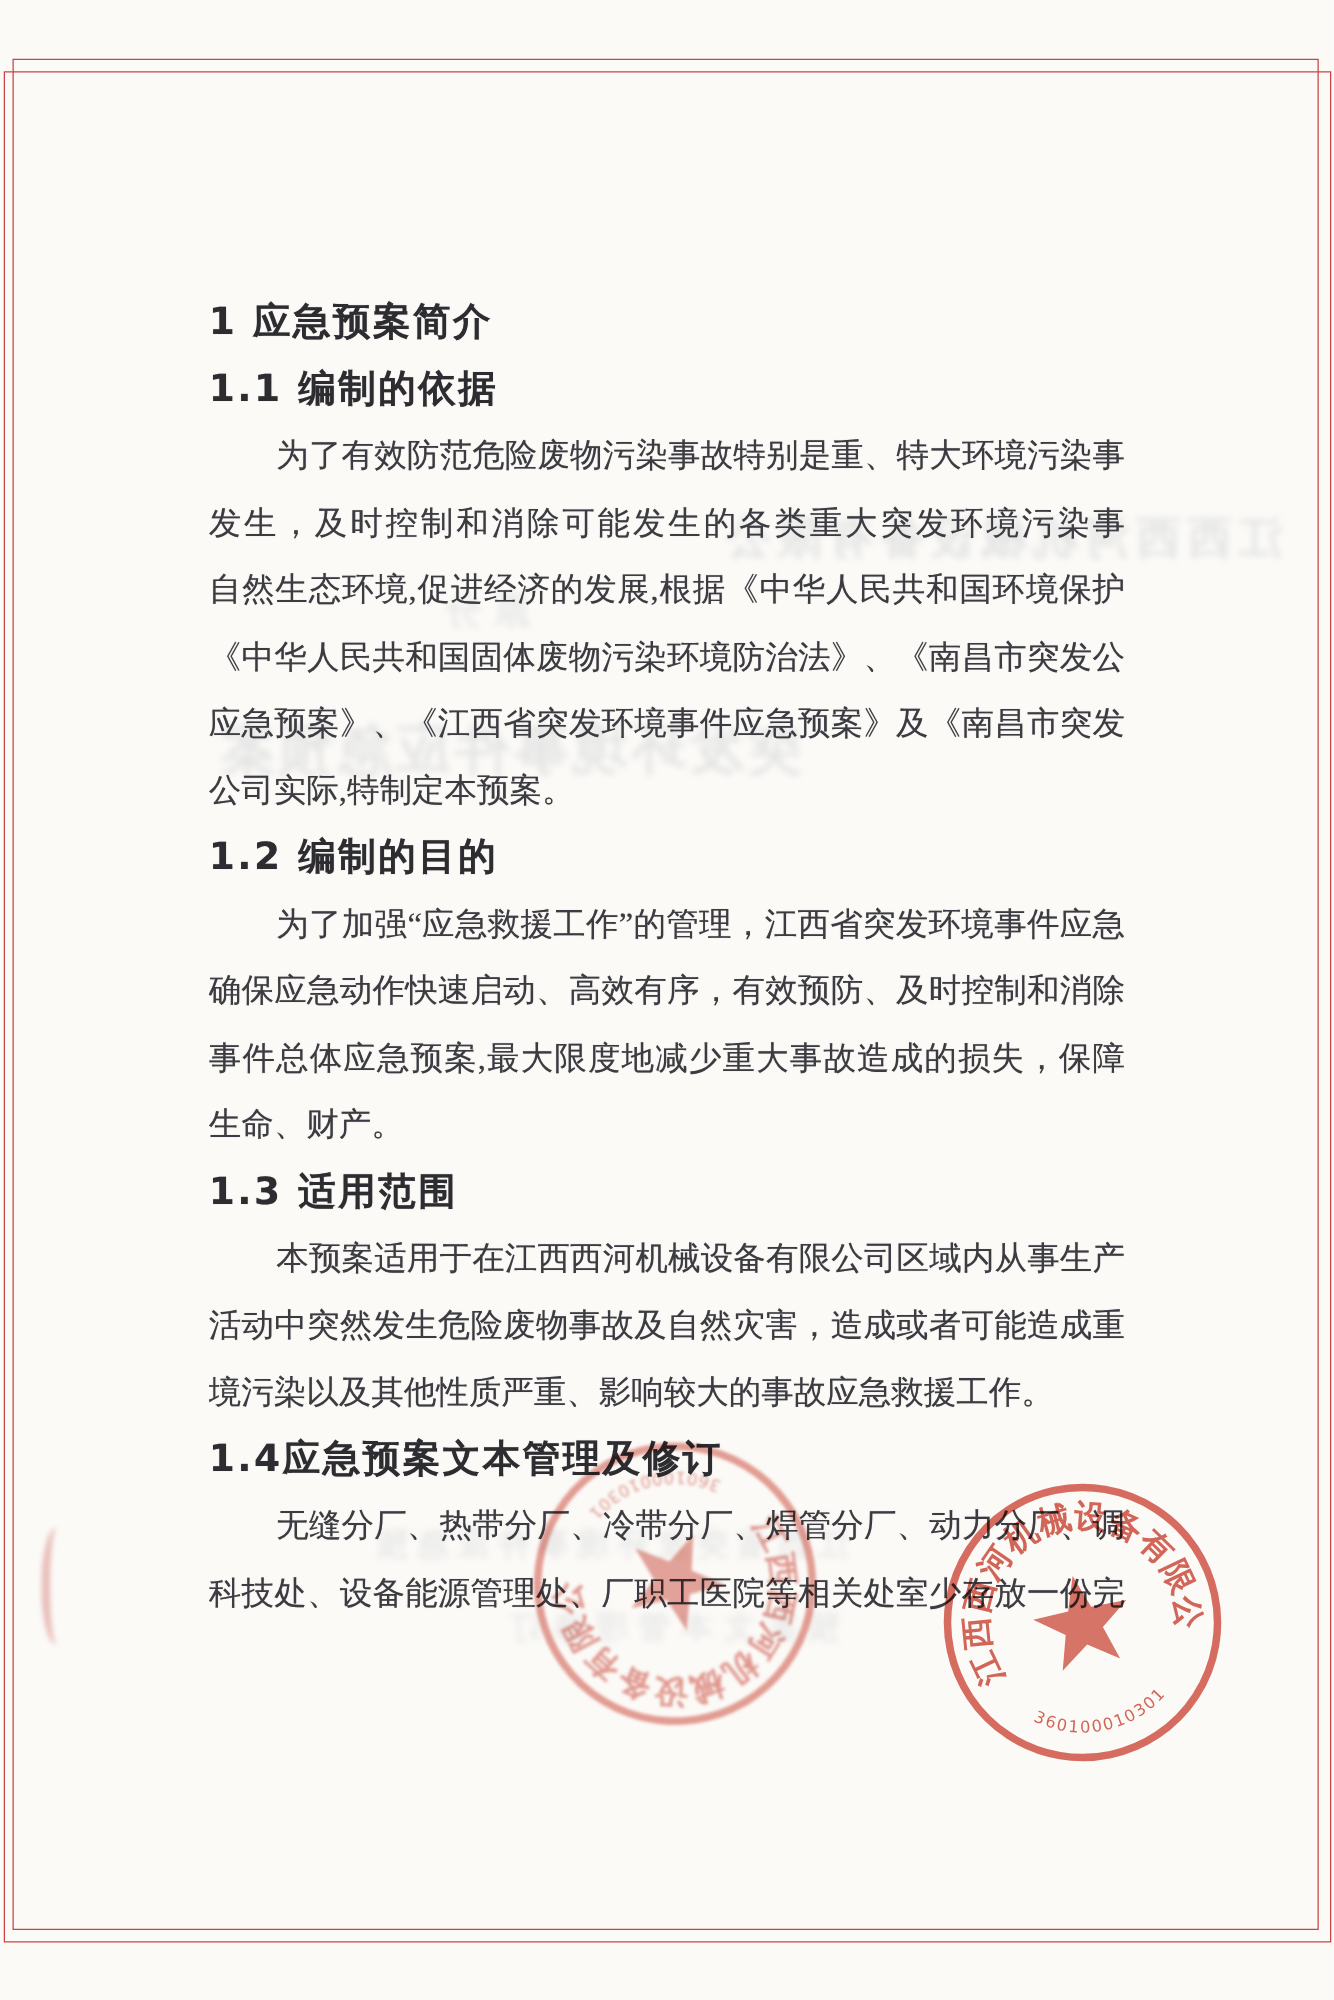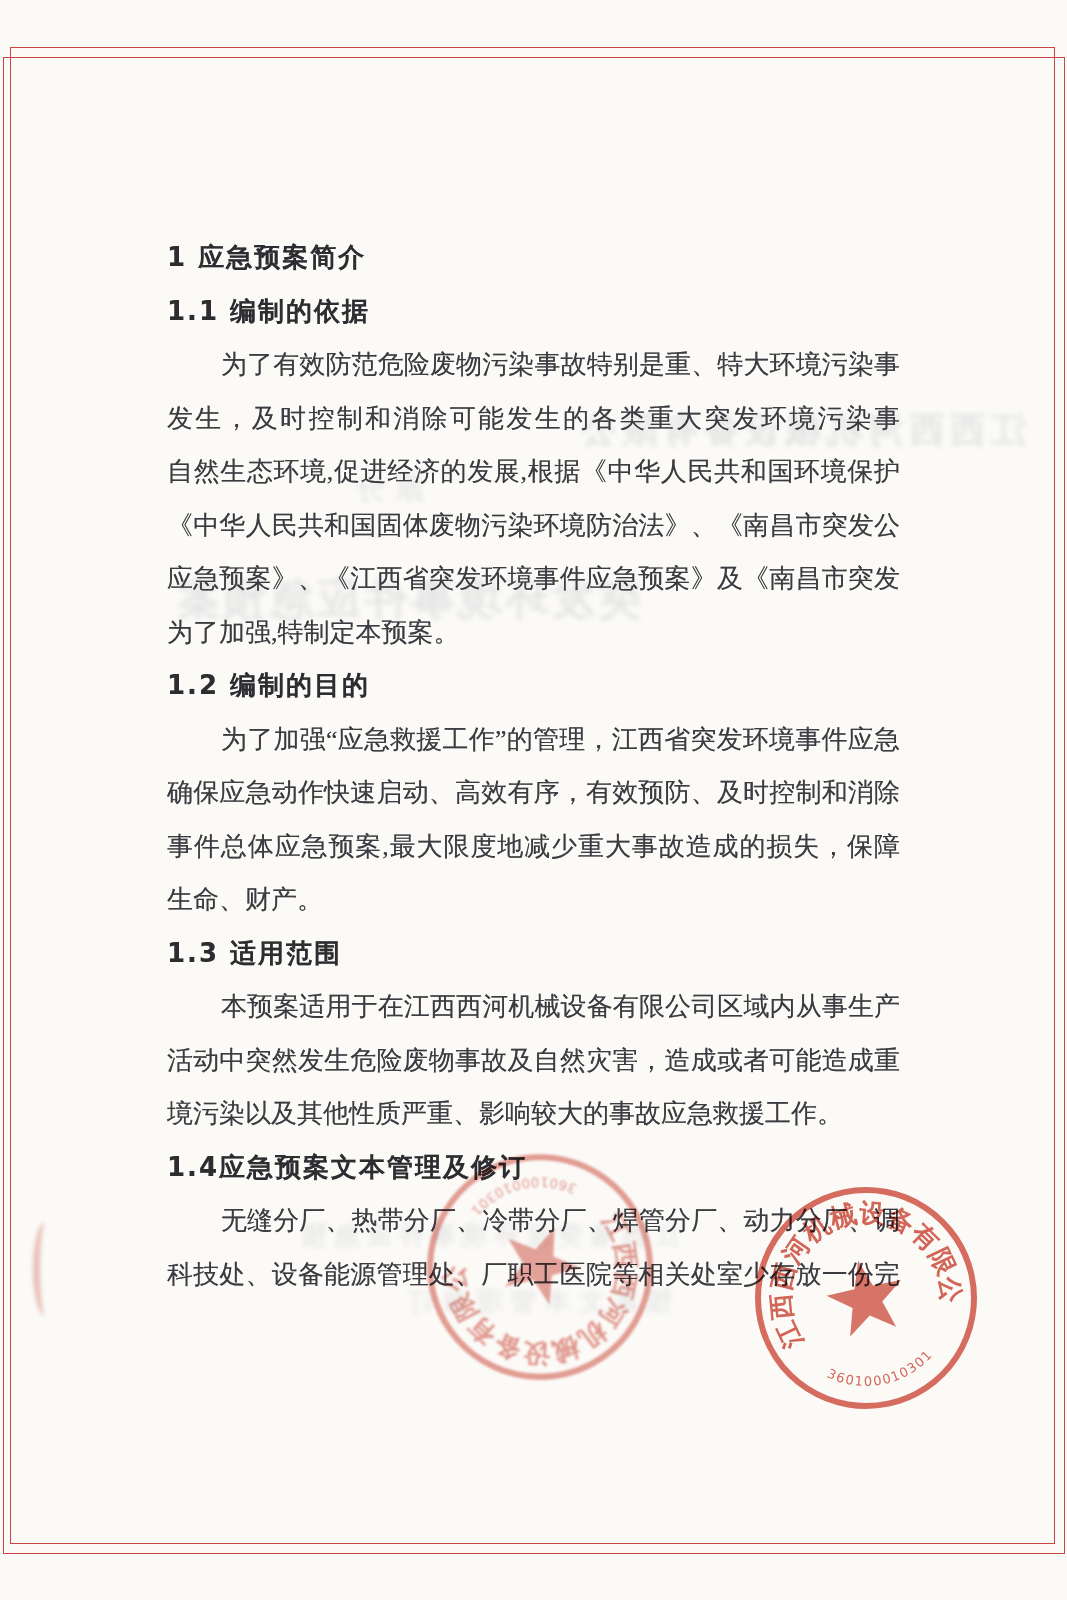--- a/index.html
+++ b/index.html
@@ -17,21 +17,21 @@
   .doc{
     position:absolute;left:167px;top:231px;width:733px;z-index:2;
   }
   .line{
     height:53.5px;line-height:53.5px;font-size:26px;color:#3b3b41;
     overflow:hidden;white-space:normal;
     text-shadow:0 0 .6px rgba(70,70,75,.55);
   }
   .line.h{
     font-family:"DejaVu Sans","Liberation Sans",sans-serif;
-    font-weight:700;font-size:26px;color:#2c2c31;
+    font-weight:700;font-size:30px;color:#2c2c31;
     letter-spacing:2px;text-align:left;
   }
   .line.body, .line.body-first{
     text-align:justify;text-align-last:justify;
     -moz-text-align-last:justify;text-justify:inter-character;
   }
   .line.body-first{text-indent:54px;}
   .line.body-last{text-align:left;text-align-last:left;}
 
   
@@ -70,21 +70,21 @@
 <div class="smudge"></div>
 
 <div class="doc" id="doc-body">
     <div class="line h">1 应急预案简介</div>
     <div class="line h">1.1 编制的依据</div>
     <div class="line body-first">为了有效防范危险废物污染事故特别是重、特大环境污染事故的</div>
     <div class="line body">发生，及时控制和消除可能发生的各类重大突发环境污染事故，,维护</div>
     <div class="line body">自然生态环境,促进经济的发展,根据《中华人民共和国环境保护法》、</div>
     <div class="line body">《中华人民共和国固体废物污染环境防治法》、《南昌市突发公共</div>
     <div class="line body">应急预案》、《江西省突发环境事件应急预案》及《南昌市突发公共</div>
-    <div class="line body-last">为了加强,特制定本预案。</div>
+    <div class="line body-last">公司实际,特制定本预案。</div>
     <div class="line h">1.2 编制的目的</div>
     <div class="line body-first">为了加强“应急救援工作”的管理，江西省突发环境事件应急预案，</div>
     <div class="line body">确保应急动作快速启动、高效有序，有效预防、及时控制和消除突发</div>
     <div class="line body">事件总体应急预案,最大限度地减少重大事故造成的损失，保障人民</div>
     <div class="line body-last">生命、财产。</div>
     <div class="line h">1.3 适用范围</div>
     <div class="line body-first">本预案适用于在江西西河机械设备有限公司区域内从事生产经营</div>
     <div class="line body">活动中突然发生危险废物事故及自然灾害，造成或者可能造成重大环</div>
     <div class="line body-last">境污染以及其他性质严重、影响较大的事故应急救援工作。</div>
     <div class="line h">1.4应急预案文本管理及修订</div>

